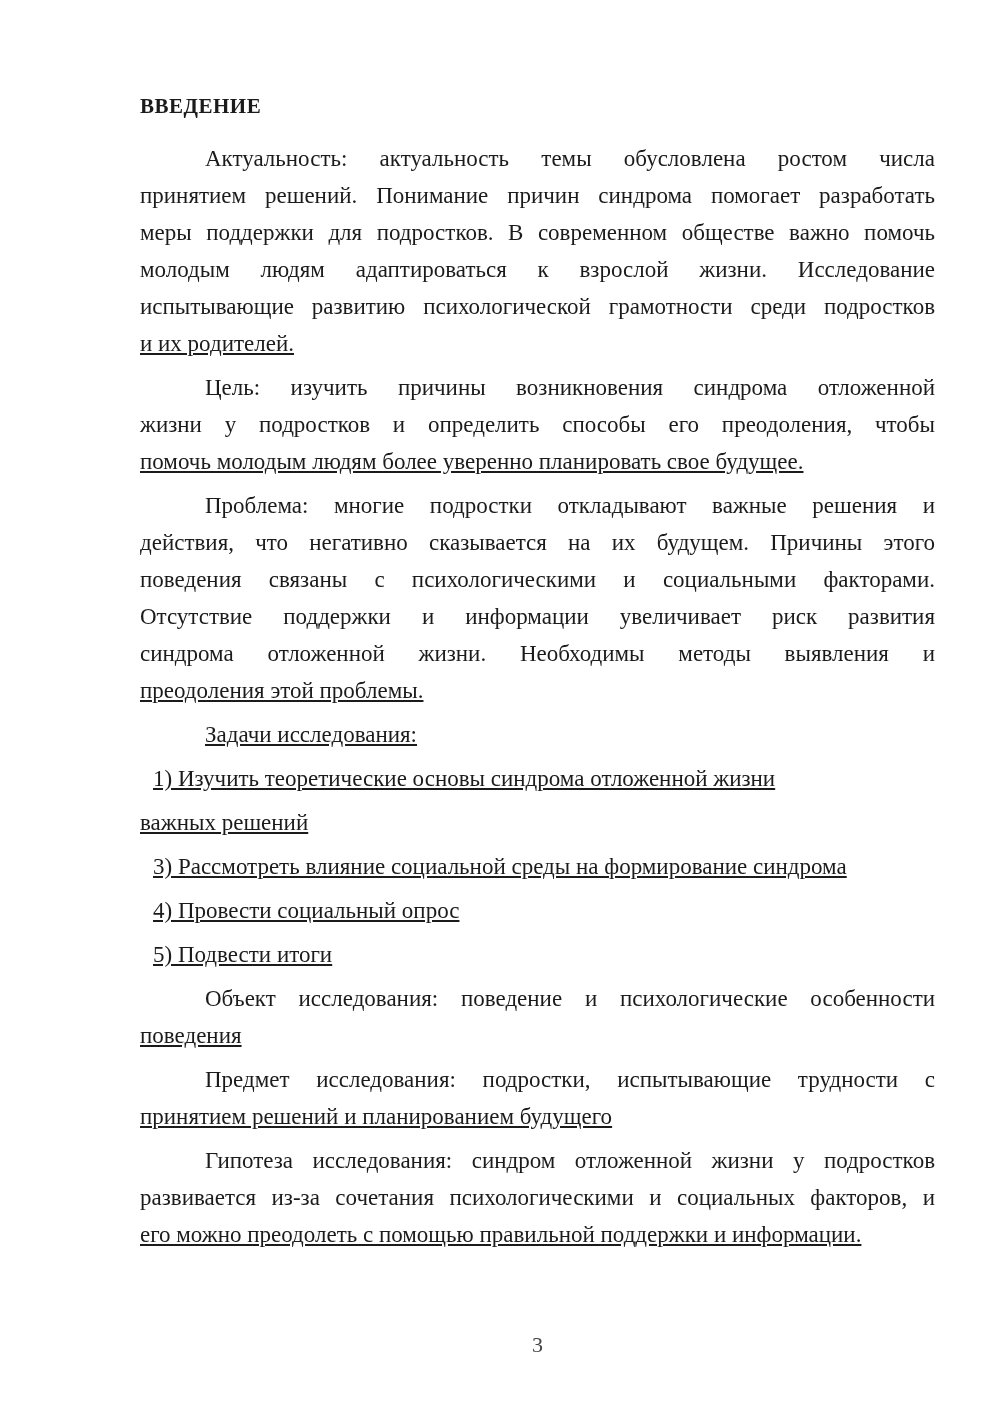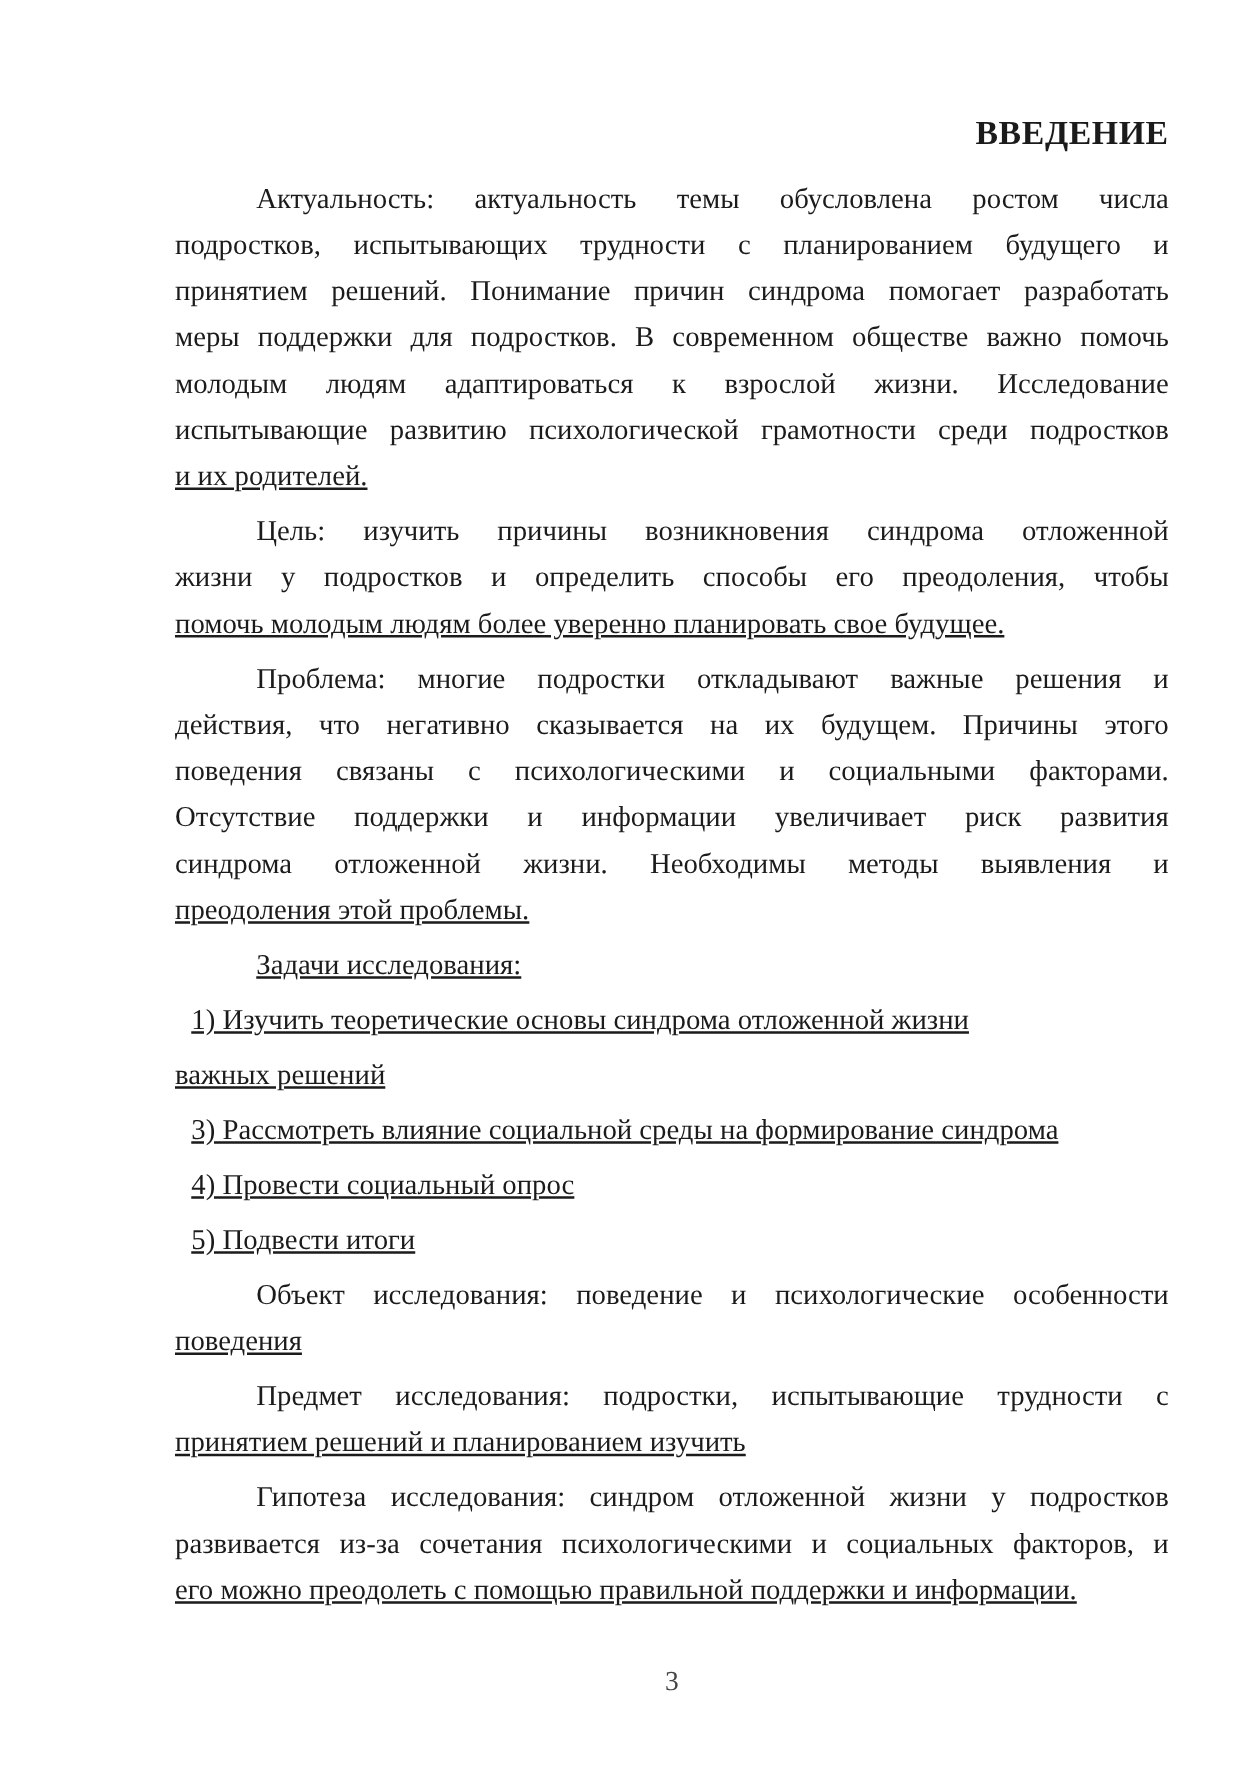--- a/index.html
+++ b/index.html
@@ -9,24 +9,24 @@
     height: 1414px;
     margin: 0 auto;
     background: #ffffff;
     box-sizing: border-box;
     padding: 88px 65px 0 140px;
     font-family: "Liberation Serif", "DejaVu Serif", serif;
     color: #1b1b1b;
     overflow: hidden;
   }
   .doc-title {
-    font-size: 27px;
+    font-size: 21px;
     font-weight: bold;
     line-height: 36px;
-    text-align: right;
+    text-align: left;
     margin: 0 0 16px 0;
     letter-spacing: 0.5px;
   }
   .doc-body { width: 795px; }
   .para { margin: 0 0 7px 0; }
   .line {
     font-size: 23px;
     line-height: 37px;
     white-space: normal;
     text-align: justify;
@@ -47,21 +47,20 @@
   }
 </style>
 </head>
 <body>
 
 <div class="page">
   <h1 class="doc-title">ВВЕДЕНИЕ</h1>
   <div class="doc-body" id="doc-body">
       <div class="para body">
         <div class="line first">Актуальность: актуальность темы обусловлена ростом числа</div>
-        <div class="line">подростков, испытывающих трудности с планированием будущего и</div>
         <div class="line">принятием решений. Понимание причин синдрома помогает разработать</div>
         <div class="line">меры поддержки для подростков. В современном обществе важно помочь</div>
         <div class="line">молодым людям адаптироваться к взрослой жизни. Исследование</div>
         <div class="line">испытывающие развитию психологической грамотности среди подростков</div>
         <div class="line last">и их родителей.</div>
       </div>
       <div class="para body">
         <div class="line first">Цель: изучить причины возникновения синдрома отложенной</div>
         <div class="line">жизни у подростков и определить способы его преодоления, чтобы</div>
         <div class="line last">помочь молодым людям более уверенно планировать свое будущее.</div>
@@ -91,21 +90,21 @@
       </div>
       <div class="para list-item">
         <div class="line first last">5) Подвести итоги</div>
       </div>
       <div class="para body">
         <div class="line first">Объект исследования: поведение и психологические особенности</div>
         <div class="line last">поведения</div>
       </div>
       <div class="para body">
         <div class="line first">Предмет исследования: подростки, испытывающие трудности с</div>
-        <div class="line last">принятием решений и планированием изучить</div>
+        <div class="line last">принятием решений и планированием будущего</div>
       </div>
       <div class="para body">
         <div class="line first">Гипотеза исследования: синдром отложенной жизни у подростков</div>
         <div class="line">развивается из-за сочетания психологическими и социальных факторов, и</div>
         <div class="line last">его можно преодолеть с помощью правильной поддержки и информации.</div>
       </div>
     </div>
   <div class="page-number">3</div>
 </div>
 

